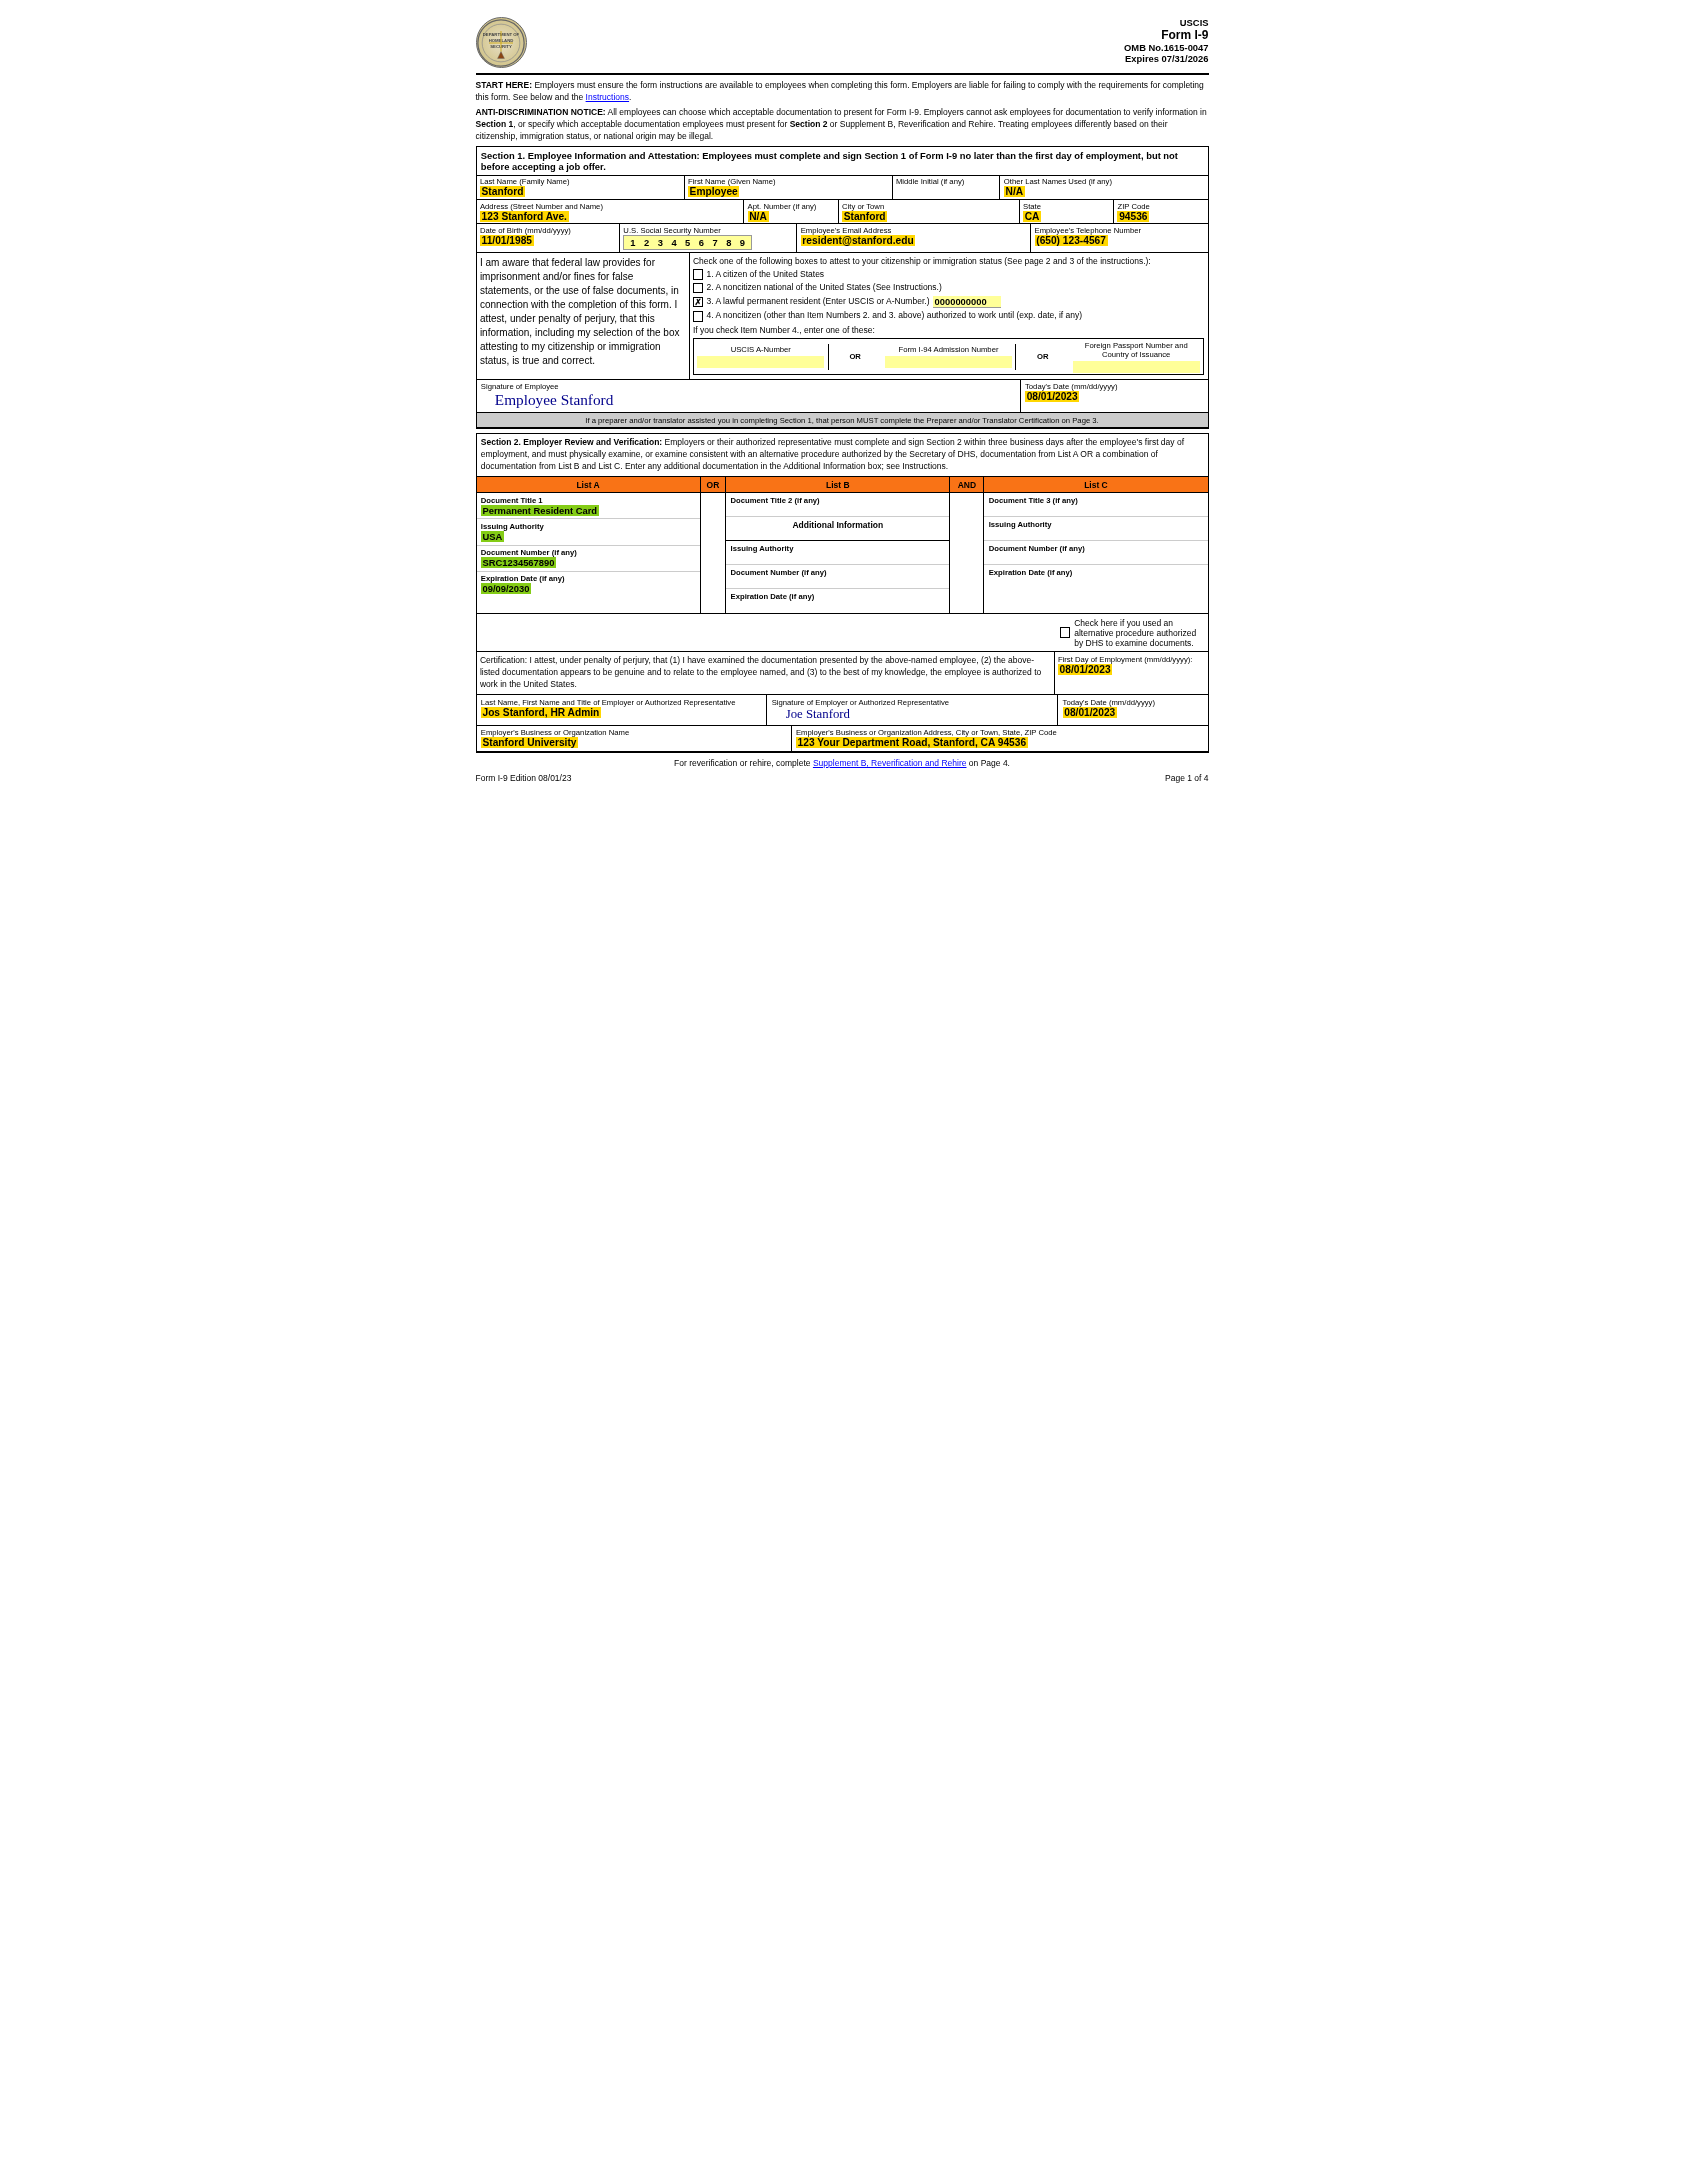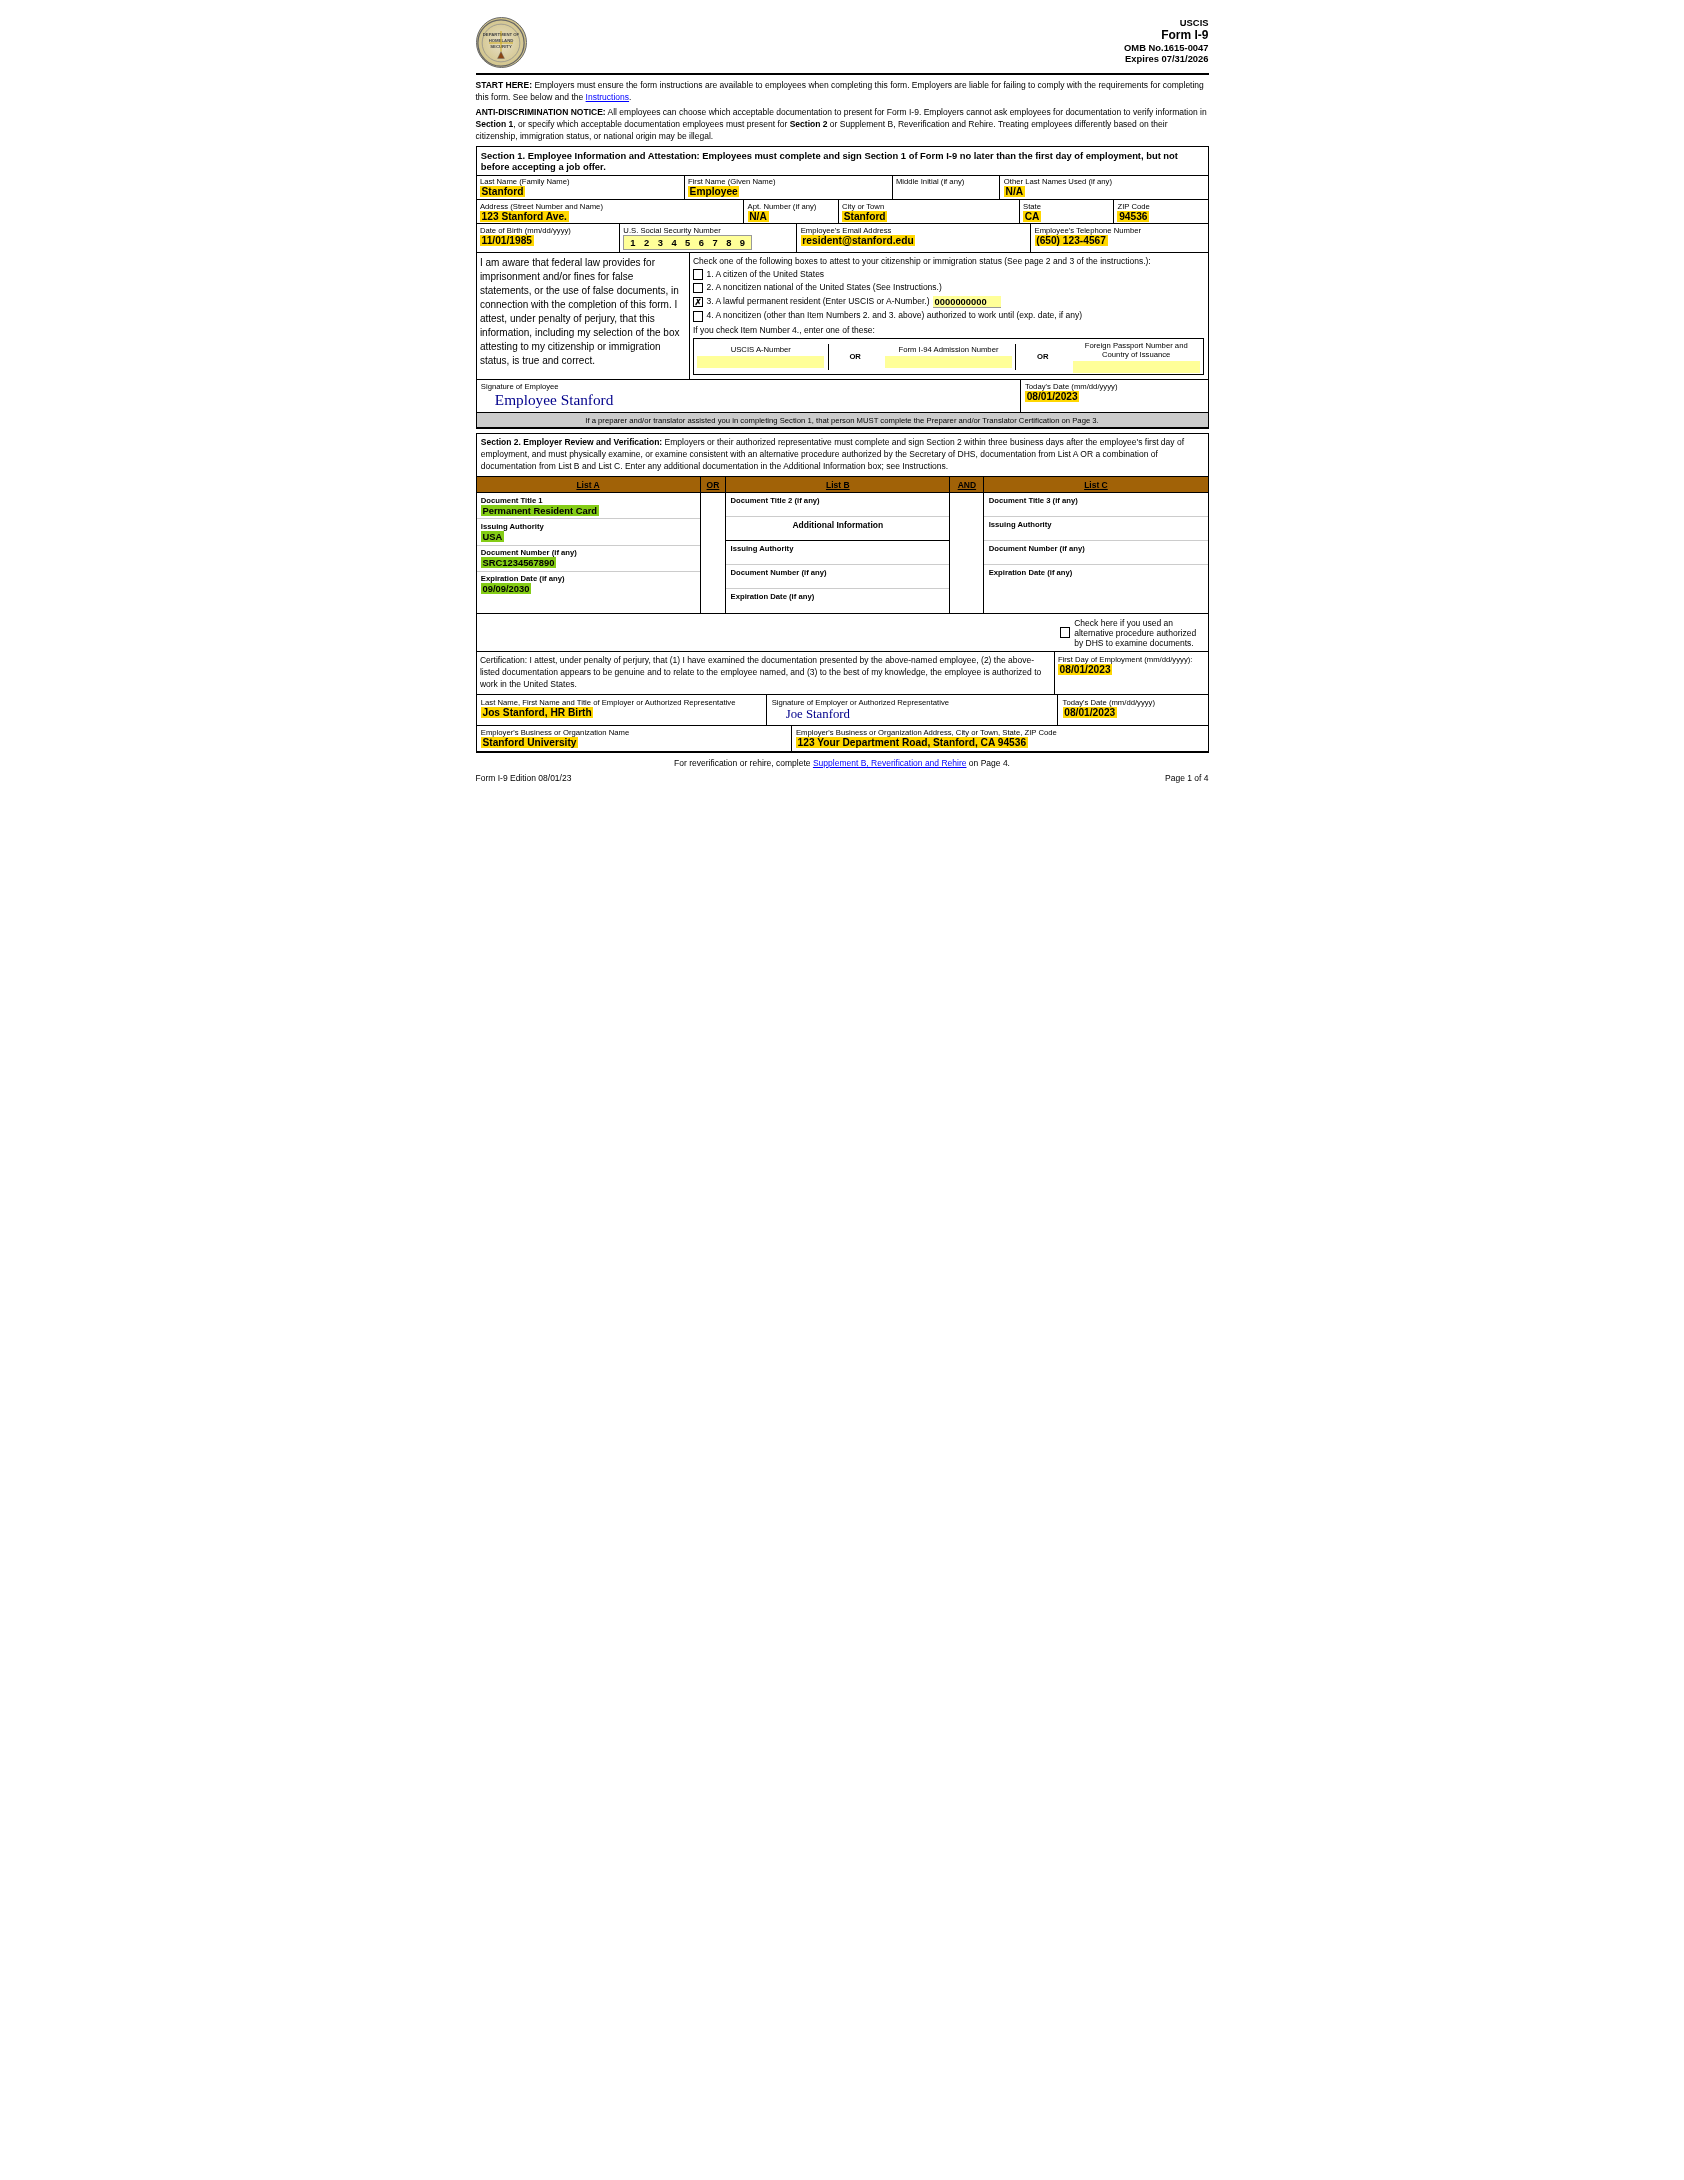--- a/index.html
+++ b/index.html
@@ -228,22 +228,21 @@
     }
     .section2-header {
       padding: 3.4px 4.3px;
       font-size: 8.5px;
       border-bottom: 0.9px solid #000;
       line-height: 1.4;
     }
     .list-header-row {
       display: flex;
       border-bottom: 0.9px solid #000;
-      background: #a16207;
-      text-decoration: underline;
+      background: #f97316;
     }
     .list-col {
       flex: 1;
       padding: 2.6px 4.3px;
       border-right: 0.9px solid #000;
       font-weight: bold;
       font-size: 8.5px;
       text-align: center;
     }
     .list-col:last-child { border-right: none; }
@@ -603,21 +602,21 @@
     <div class="cert-left">Certification: I attest, under penalty of perjury, that (1) I have examined the documentation presented by the above-named employee, (2) the above-listed documentation appears to be genuine and to relate to the employee named, and (3) to the best of my knowledge, the employee is authorized to work in the United States.</div>
     <div class="cert-right">
       <div class="field-label">First Day of Employment (mm/dd/yyyy):</div>
       <div class="field-value highlighted">08/01/2023</div>
     </div>
   </div>
 
   <div class="employer-row">
     <div class="employer-cell" style="flex:2">
       <div class="field-label">Last Name, First Name and Title of Employer or Authorized Representative</div>
-      <div class="field-value highlighted">Jos Stanford, HR Birth</div>
+      <div class="field-value highlighted">Jos Stanford, HR Admin</div>
     </div>
     <div class="employer-cell" style="flex:2">
       <div class="field-label">Signature of Employer or Authorized Representative</div>
       <div class="sig-value small">Joe Stanford</div>
     </div>
     <div class="employer-cell" style="flex:1">
       <div class="field-label">Today's Date (mm/dd/yyyy)</div>
       <div class="field-value highlighted">08/01/2023</div>
     </div>
   </div>

